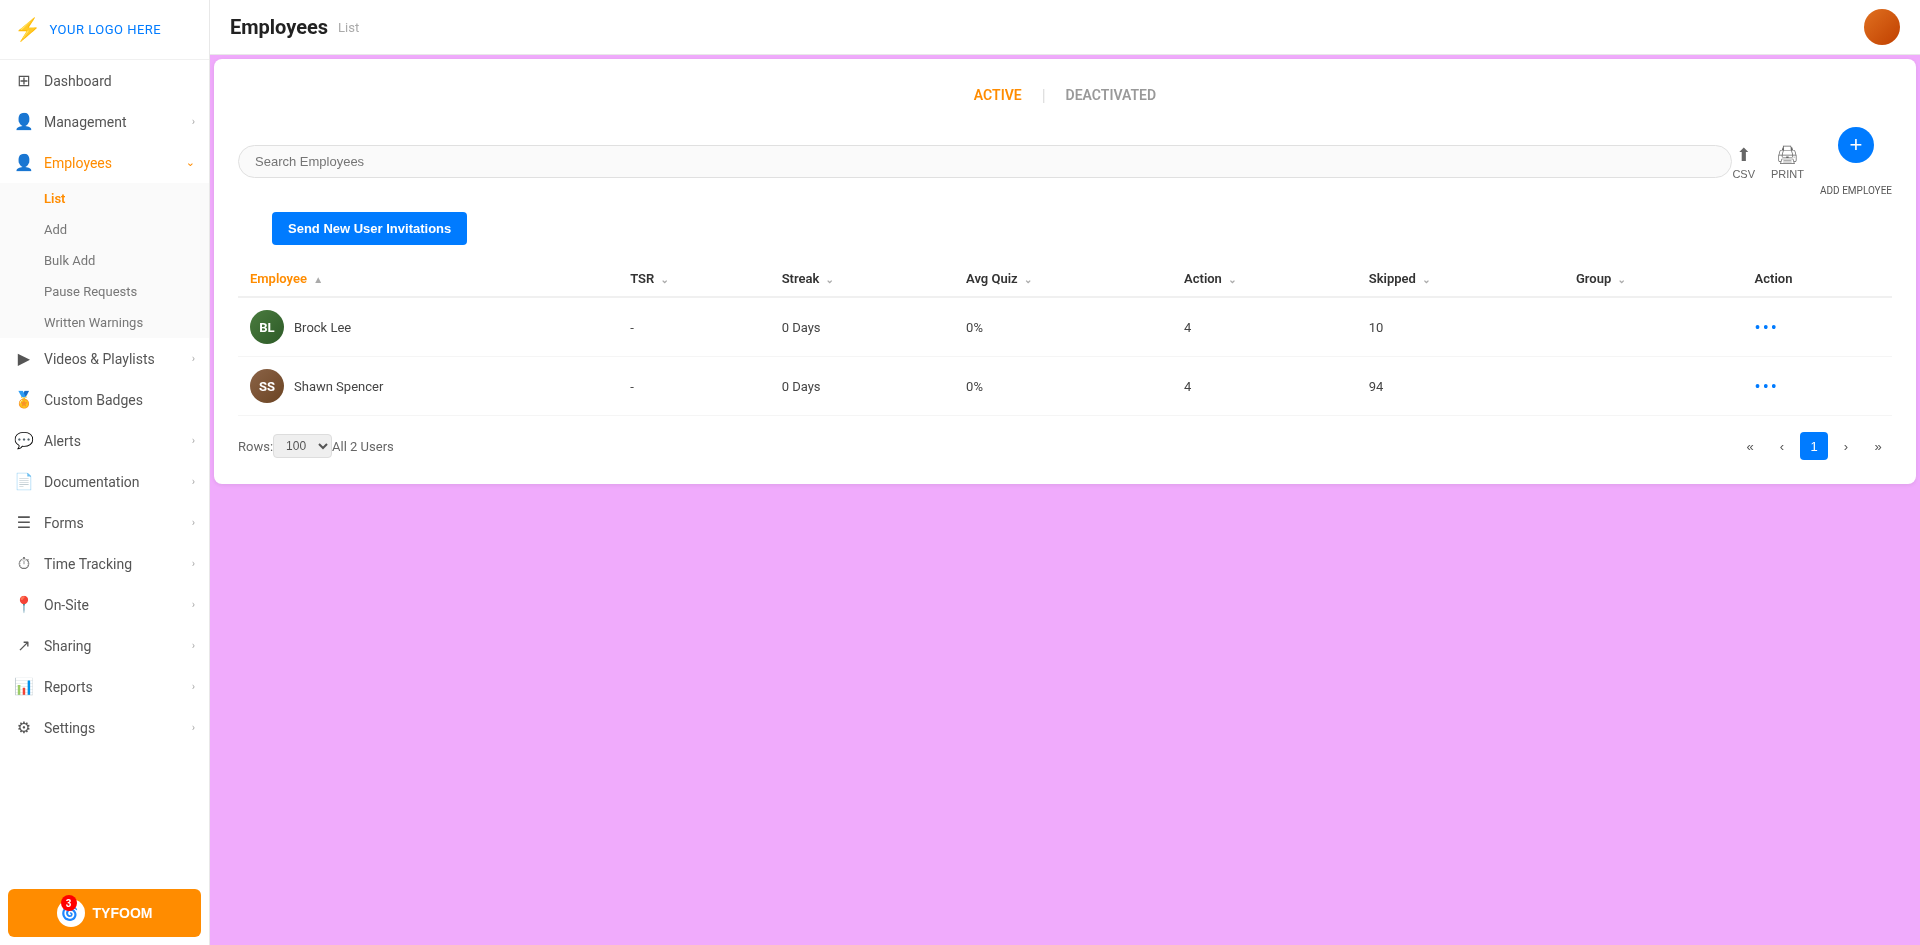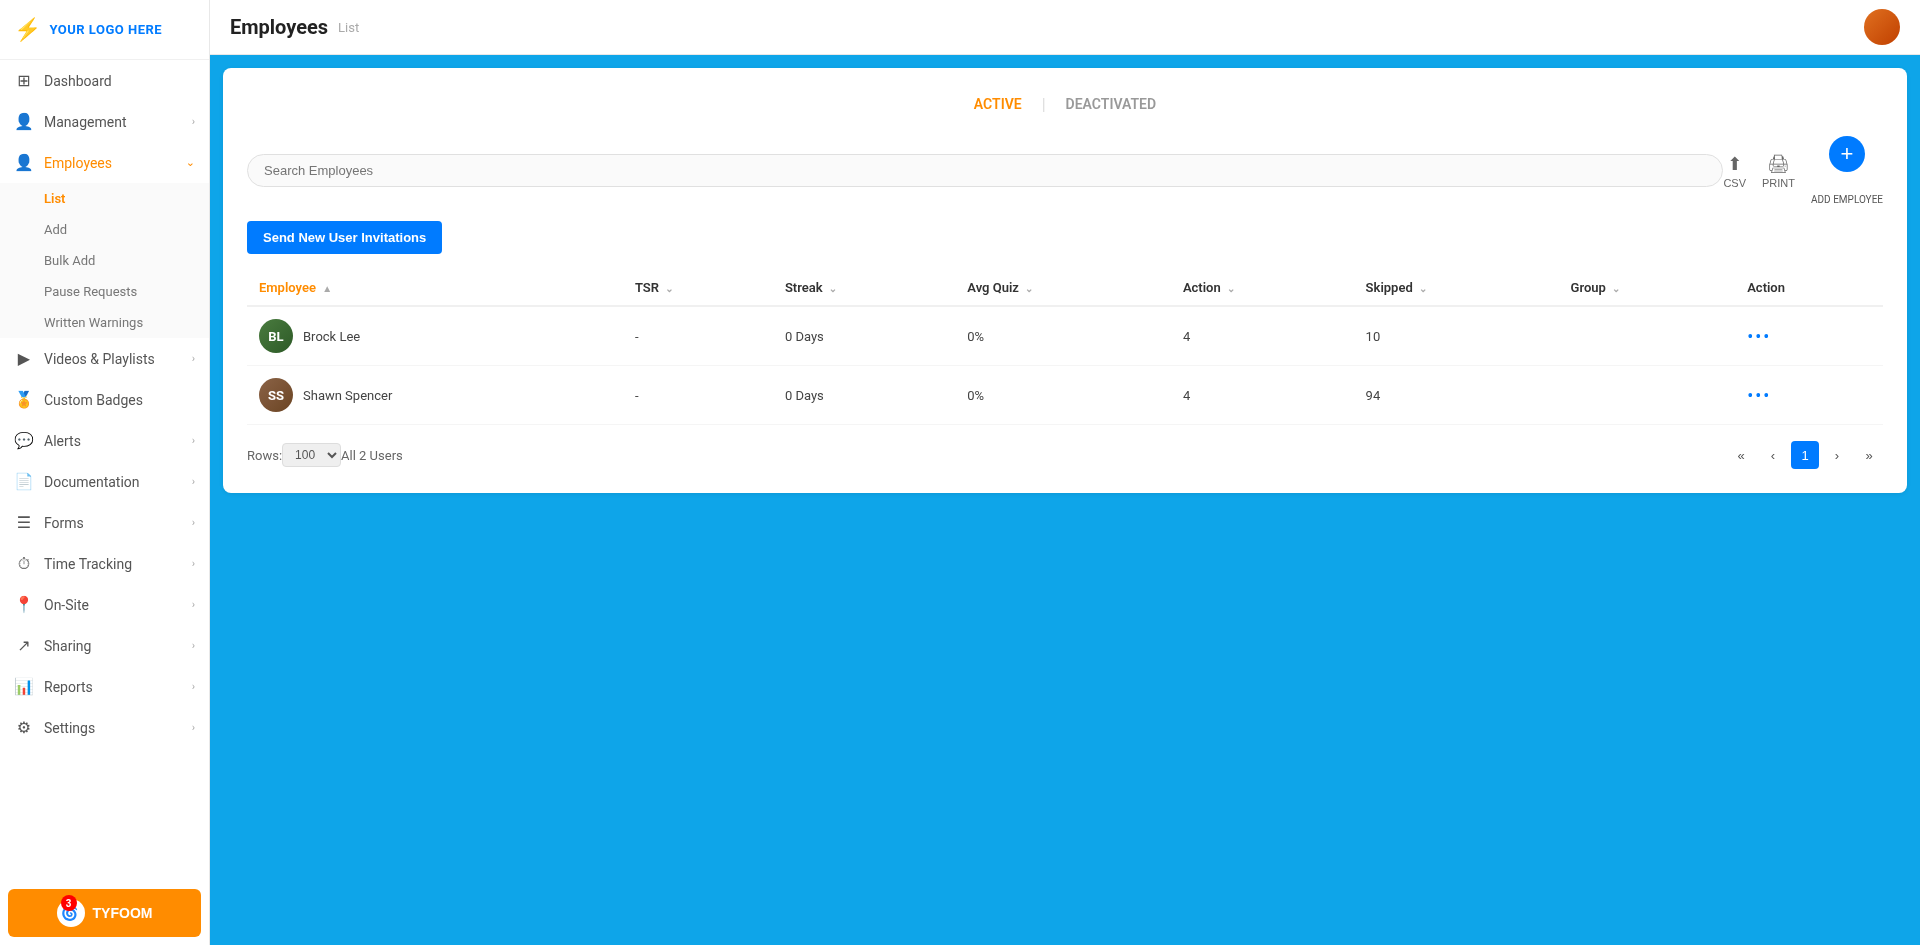--- a/index.html
+++ b/index.html
@@ -24,21 +24,21 @@
       border-bottom: 1px solid #f0f0f0;
       height: 60px;
     }
     .logo-bolt {
       color: #007bff;
       font-size: 22px;
       font-weight: 900;
     }
     .logo-text {
       font-size: 13px;
-      font-weight: 700;
+      font-weight: 400;
       color: #007bff;
       letter-spacing: 0.5px;
       text-transform: uppercase;
     }
 
     .nav-item {
       display: flex;
       align-items: center;
       padding: 11px 14px;
       cursor: pointer;
@@ -129,23 +129,23 @@
       height: 55px;
     }
     .page-title-area { display: flex; align-items: center; gap: 10px; }
     .page-title { font-size: 20px; font-weight: 700; color: #222; }
     .page-subtitle { font-size: 13px; color: #aaa; }
     .avatar-placeholder { width: 36px; height: 36px; border-radius: 50%; background: linear-gradient(135deg, #e07020, #c04000); }
 
     
     #content {
       flex: 1;
-      padding: 13px;
+      padding: 4px;
       overflow: auto;
-      background: #0ea5e9;
+      background: #f0abfc;
     }
 
     .card {
       background: #fff;
       border-radius: 8px;
       padding: 24px;
       box-shadow: 0 1px 4px rgba(0,0,0,0.08);
     }
 
     
@@ -440,21 +440,21 @@
             <span class="icon-sym">🖨</span>
             <span>PRINT</span>
           </button>
           <div style="display:flex;flex-direction:column;align-items:center;gap:2px;">
             <button class="add-employee-btn">+</button>
             <span class="add-employee-label">ADD EMPLOYEE</span>
           </div>
         </div>
       </div>
 
-      <div style="margin-bottom:16px;">
+      <div style="margin-bottom:16px;margin-left:34px;">
         <button class="invite-btn">Send New User Invitations</button>
       </div>
 
       <table class="employees-table">
         <thead>
           <tr>
             <th class="active-col">
               <span>Employee</span>
               <span class="sort-icon">▲</span>
             </th>

